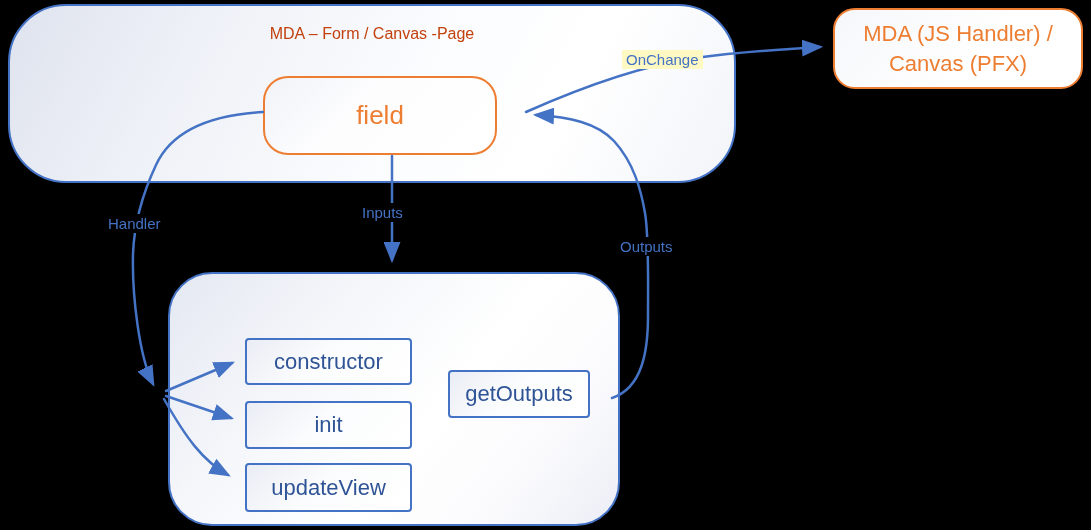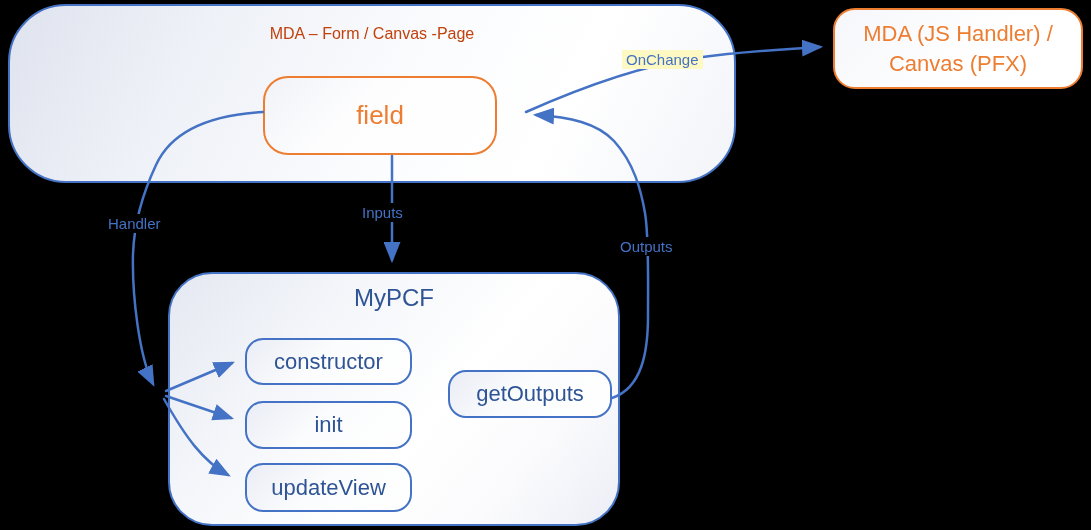--- a/index.html
+++ b/index.html
@@ -33,27 +33,27 @@
   .mypcf{
     left:168px;top:272px;width:452px;height:254px;border:2px solid #4472C4;border-radius:44px;
     background:linear-gradient(130deg,#e4e8f1 0%,#f4f6fa 30%,#ffffff 58%,#fbfbfd 78%,#eceef6 100%);
     z-index:1;
   }
   .mypcf-title{
     position:absolute;left:168px;top:284px;width:452px;text-align:center;
     font-size:24px;color:#2F5496;z-index:3;
   }
   .method{
-    border:2px solid #4472C4;border-radius:18px;color:#2F5496;font-size:22px;z-index:3;
+    border:2px solid #4472C4;border-radius:4px;color:#2F5496;font-size:22px;z-index:3;
     background:linear-gradient(135deg,#eaedf5 0%,#fbfcfd 45%,#ffffff 100%);
   }
   .m-constructor{left:245px;top:338px;width:167px;height:47px;}
   .m-init{left:245px;top:401px;width:167px;height:48px;}
   .m-updateview{left:245px;top:463px;width:167px;height:49px;}
-  .m-getoutputs{left:448px;top:370px;width:164px;height:48px;}
+  .m-getoutputs{left:448px;top:370px;width:142px;height:48px;}
   
   #connectors{position:absolute;left:0;top:0;width:1091px;height:530px;z-index:4;}
   
   .edge-label{
     position:absolute;z-index:5;font-size:15px;color:#4472C4;padding:1px 4px;white-space:nowrap;
   }
   .on-black{background:#000;}
   .on-white{background:#fef9c3;}
   .lbl-onchange{left:622px;top:50px;}
   .lbl-control{left:358px;top:203px;}
@@ -70,21 +70,20 @@
 
   <div class="node field-node">
     <span>field</span>
   </div>
 
   <div class="node js-handler">
     <span>MDA (JS Handler) / Canvas (PFX)</span>
   </div>
 
   <div class="node mypcf"></div>
-  <div class="mypcf-title">MyPCF</div>
 
   <div class="node method m-constructor">
     <span>constructor</span>
   </div>
   <div class="node method m-init">
     <span>init</span>
   </div>
   <div class="node method m-updateview">
     <span>updateView</span>
   </div>

